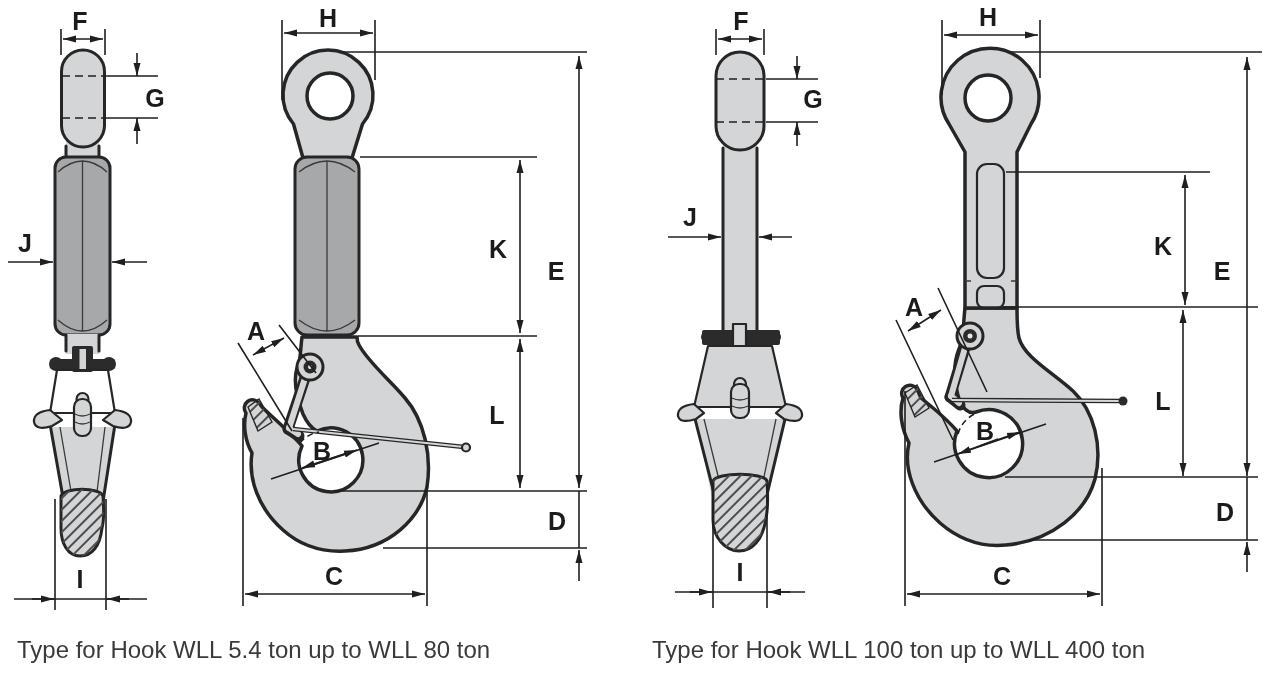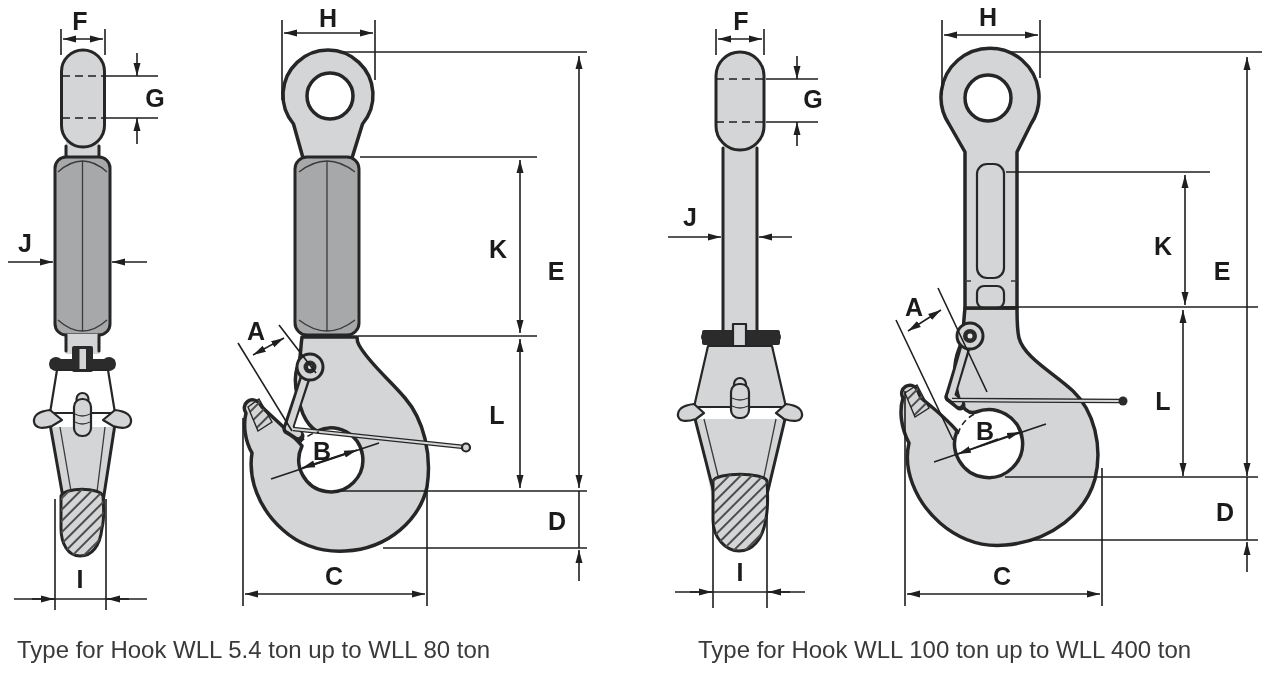--- a/index.html
+++ b/index.html
@@ -270,14 +270,14 @@
 
     <path d="M958,434 A31,31 0 0 1 977,413" class="dim dash2"></path>
     <path d="M934,462 L1046,424" class="dim"></path>
     <path d="M980,446 L1020,432" class="dim" marker-end="url(#ah)"></path>
     <path d="M998,439 L958,454" class="dim" marker-end="url(#ah)"></path>
     <text x="985" y="440" class="lbl">B</text>
   </g>
 </svg>
 
 <div class="caption" style="left:17px">Type for Hook WLL 5.4 ton up to WLL 80 ton</div>
-<div class="caption" style="left:698px">Type for Hook WLL 100 ton up to WLL 400 ton</div>
+<div class="caption" style="left:652px">Type for Hook WLL 100 ton up to WLL 400 ton</div>
 </div>
 
 </body></html>

